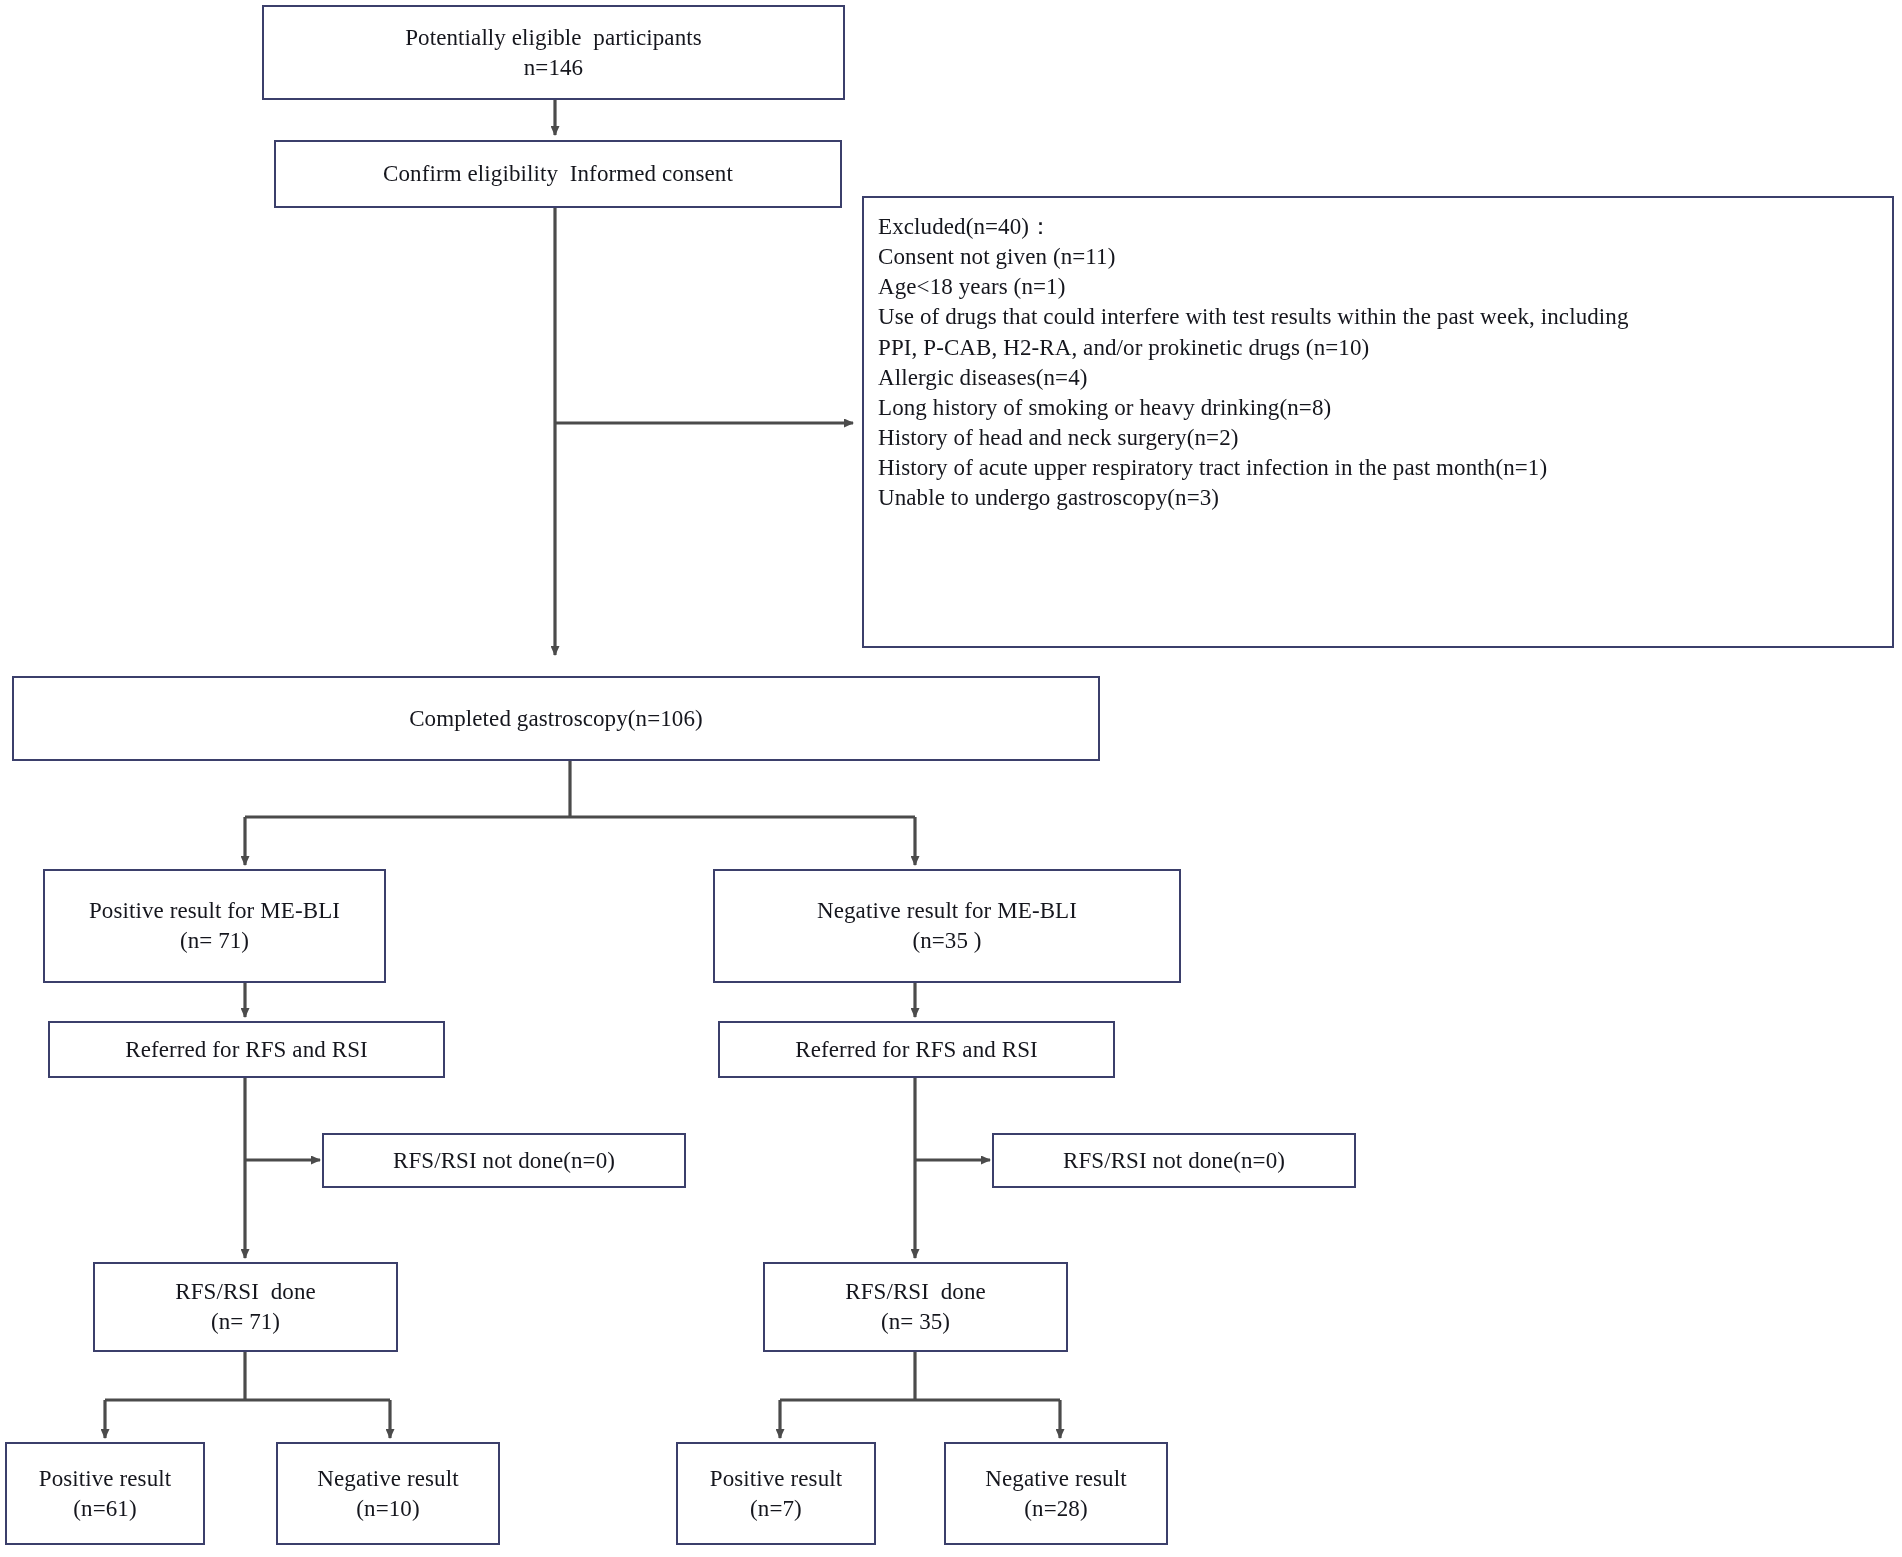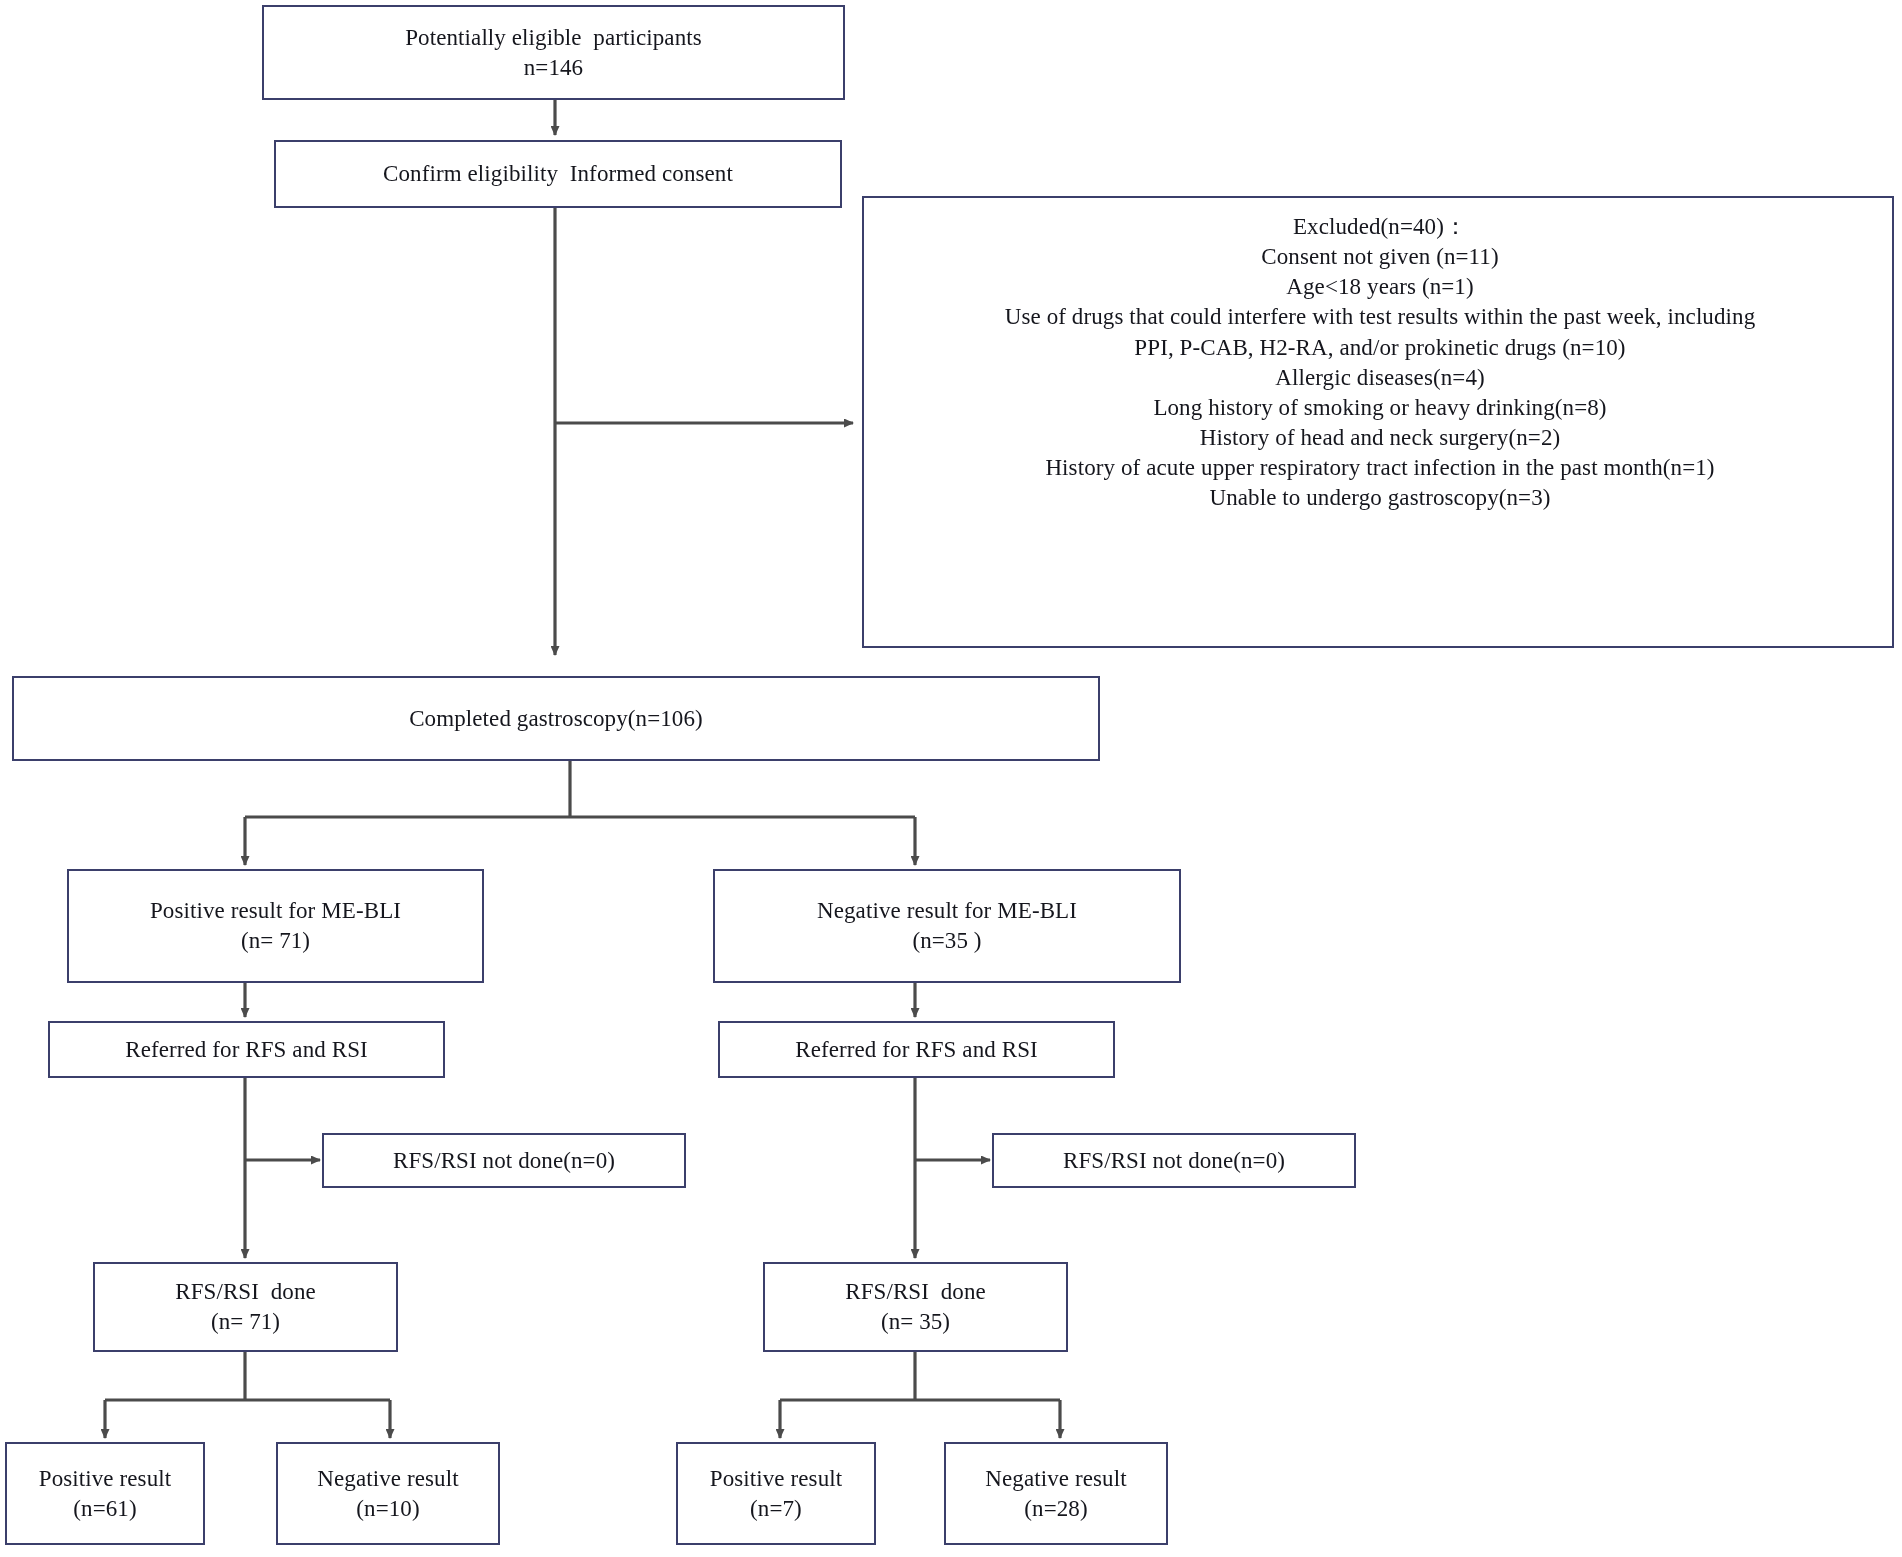--- a/index.html
+++ b/index.html
@@ -45,21 +45,20 @@
     justify-content: flex-start;
     padding: 14px 10px 10px 14px;
     line-height: 1.31;
   }
   .node .ln {
     display: block;
     white-space: pre;
   }
   .node.left-align .ln {
     width: 100%;
-    text-align: center;
   }
 </style>
 </head>
 <body>
 
 <div id="canvas">
 
   <svg id="edges" viewBox="0 0 1902 1557" xmlns="http://www.w3.org/2000/svg">
     <defs>
       <marker id="arrow" markerWidth="10" markerHeight="9" refX="9" refY="4.5" orient="auto" markerUnits="userSpaceOnUse">
@@ -120,21 +119,21 @@
     <span class="ln">Long history of smoking or heavy drinking(n=8)</span>
     <span class="ln">History of head and neck surgery(n=2)</span>
     <span class="ln">History of acute upper respiratory tract infection in the past month(n=1)</span>
     <span class="ln">Unable to undergo gastroscopy(n=3)</span>
   </div>
 
   <div class="node" style="left:12px; top:676px; width:1088px; height:85px;">
     <span class="ln">Completed gastroscopy(n=106)</span>
   </div>
 
-  <div class="node" style="left:43px; top:869px; width:417px; height:114px;margin-left:24px;">
+  <div class="node" style="left:43px; top:869px; width:343px; height:114px;">
     <span class="ln">Positive result for ME-BLI</span>
     <span class="ln">(n= 71)</span>
   </div>
 
   <div class="node" style="left:713px; top:869px; width:468px; height:114px;">
     <span class="ln">Negative result for ME-BLI</span>
     <span class="ln">(n=35 )</span>
   </div>
 
   <div class="node" style="left:48px; top:1021px; width:397px; height:57px;">

